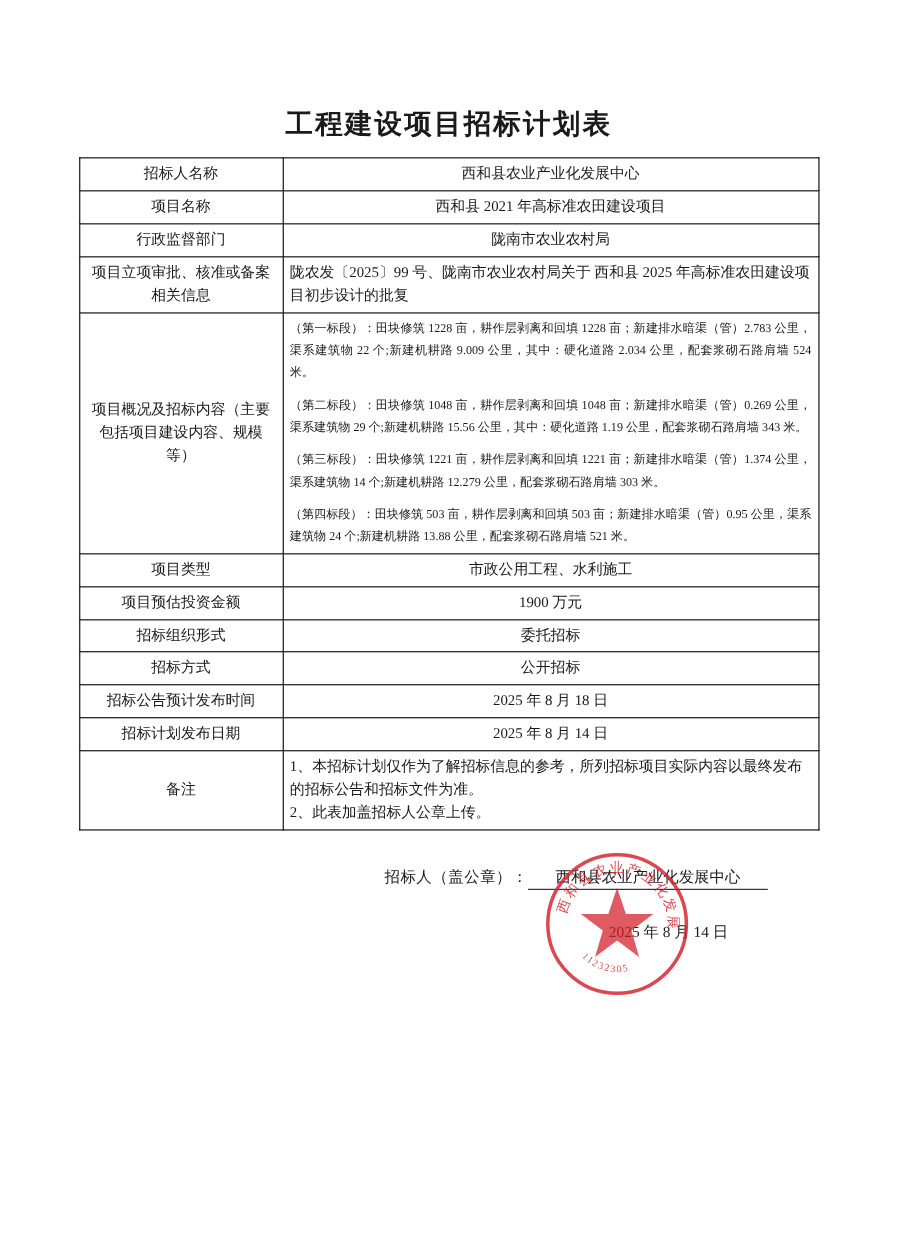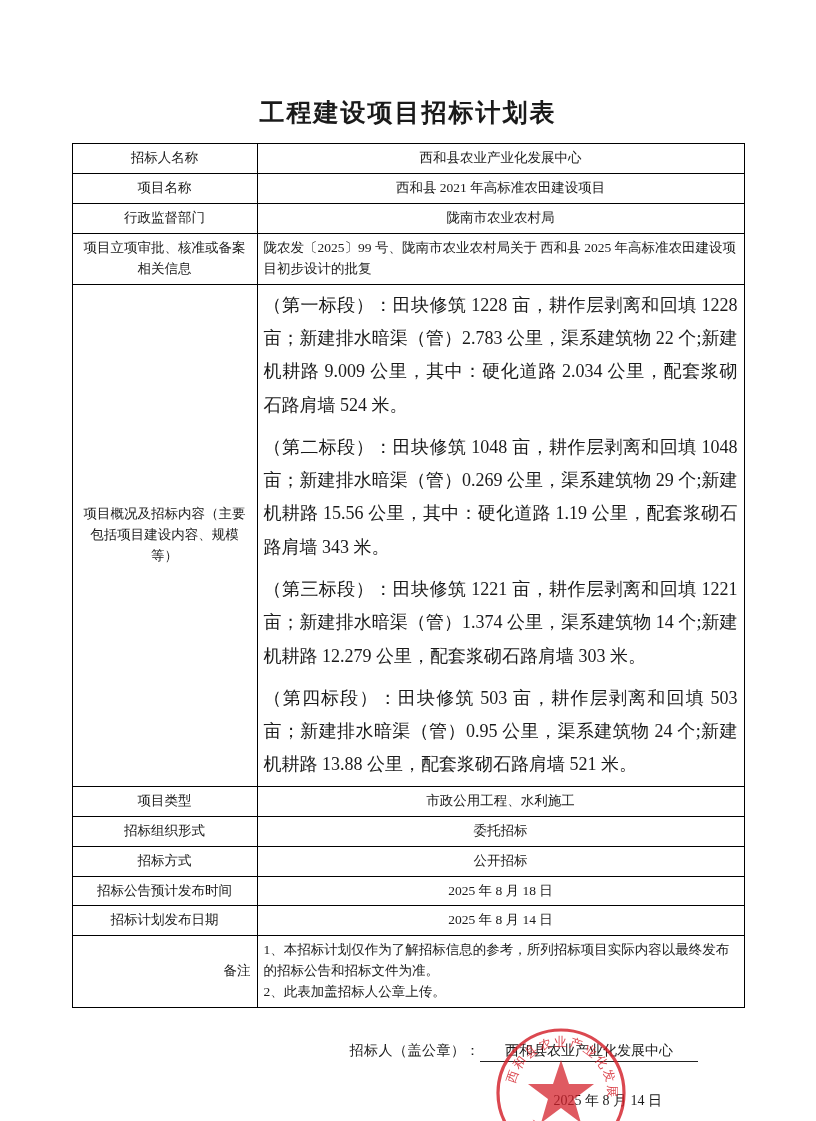--- a/index.html
+++ b/index.html
@@ -55,30 +55,30 @@
   }
   td.value-left {
     text-align: left;
     padding: 7px 10px;
   }
   .para {
     margin: 0 0 9px 0;
     text-indent: 0;
     text-align: justify;
     line-height: 1.85;
-    font-size: 18px;
+    font-size: 11px;
   }
   .para:last-child {
     margin-bottom: 0;
   }
   td.scope {
     padding: 10px 12px 10px 14px;
   }
   td.remark-label {
-    text-align: right;
+    text-align: center;
   }
   td.remark-value {
     text-align: left;
     font-size: 12.2px;
     line-height: 1.5;
     padding: 6px 8px;
   }
   .remark-line {
     margin: 0;
   }
@@ -160,20 +160,24 @@
         <td class="scope">
           <p class="para">（第一标段）：田块修筑 1228 亩，耕作层剥离和回填 1228 亩；新建排水暗渠（管）2.783 公里，渠系建筑物 22 个;新建机耕路 9.009 公里，其中：硬化道路 2.034 公里，配套浆砌石路肩墙 524 米。</p>
           <p class="para">（第二标段）：田块修筑 1048 亩，耕作层剥离和回填 1048 亩；新建排水暗渠（管）0.269 公里，渠系建筑物 29 个;新建机耕路 15.56 公里，其中：硬化道路 1.19 公里，配套浆砌石路肩墙 343 米。</p>
           <p class="para">（第三标段）：田块修筑 1221 亩，耕作层剥离和回填 1221 亩；新建排水暗渠（管）1.374 公里，渠系建筑物 14 个;新建机耕路 12.279 公里，配套浆砌石路肩墙 303 米。</p>
           <p class="para">（第四标段）：田块修筑 503 亩，耕作层剥离和回填 503 亩；新建排水暗渠（管）0.95 公里，渠系建筑物 24 个;新建机耕路 13.88 公里，配套浆砌石路肩墙 521 米。</p>
         </td>
       </tr>
       <tr>
         <td class="label">项目类型</td>
         <td class="value-center">市政公用工程、水利施工</td>
+      </tr>
+      <tr>
+        <td class="label">项目预估投资金额</td>
+        <td class="value-center">1900 万元</td>
       </tr>
       <tr>
         <td class="label">招标组织形式</td>
         <td class="value-center">委托招标</td>
       </tr>
       <tr>
         <td class="label">招标方式</td>
         <td class="value-center">公开招标</td>
       </tr>
       <tr>

